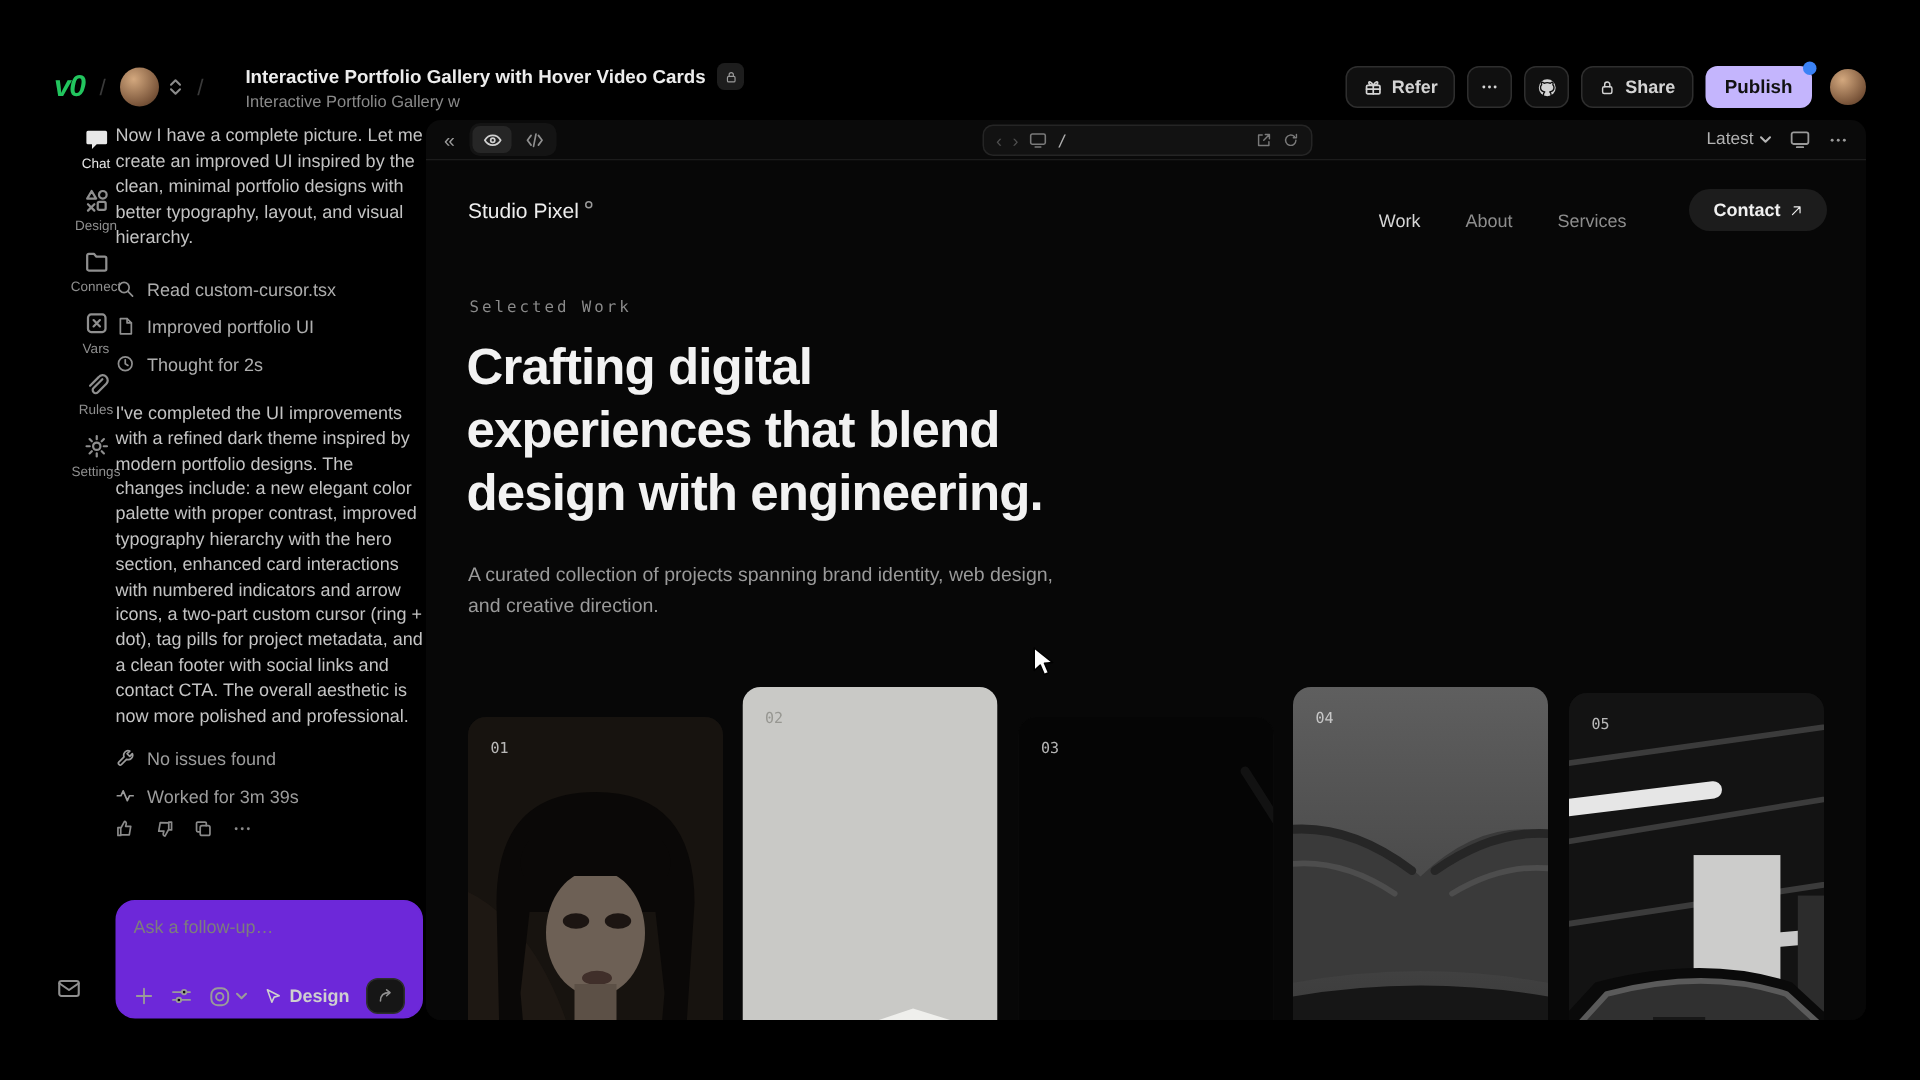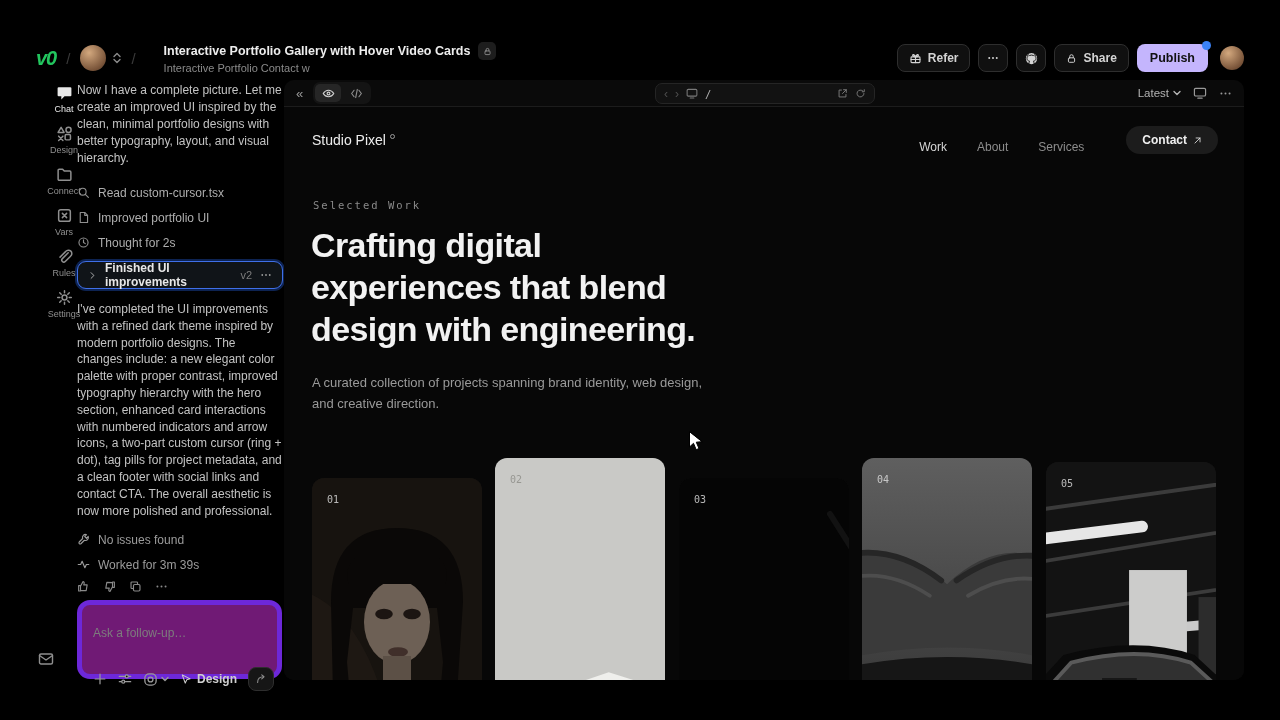--- a/index.html
+++ b/index.html
@@ -53,21 +53,21 @@
     padding:0 10px; background:#101418; border:1px solid #3f6fe8; border-radius:9px;
     box-shadow:0 0 0 2px rgba(37,99,235,.35); cursor:pointer; }
   .version-card .vlabel { color:#e8e8e8; font-weight:600; }
   .version-card .vtag { color:#7c7c7c; font-size:11px; }
   .version-card .vmore { margin-left:auto; color:#9a9a9a; }
   .summary { margin-top:12px; color:#c3c3c3; line-height:16.8px; }
   .status-row { margin-top:9px; height:23px; display:flex; align-items:center; gap:8px; color:#9c9c9c; }
   .actions { margin-top:4px; display:flex; align-items:center; gap:13px; color:#8a8a8a; }
   .actions .ic { cursor:pointer; }
   .composer { position:absolute; left:0px; top:518px; width:205px; height:79px;
-    background:#701a75; border:5px solid #6d28d9; border-radius:13px; padding:21px 11px 9px; }
+    background:#6d28d9; border:1px solid #6d28d9; border-radius:13px; padding:10px 11px 9px; }
   .composer textarea { width:100%; height:30px; background:transparent; border:none; resize:none;
     outline:none; font-family:"Liberation Sans",sans-serif; font-size:12px; color:#d4d4d4; }
   .composer textarea::placeholder { color:#7d7d7d; }
   .composer-row { display:flex; align-items:center; gap:11px; color:#9a9a9a; margin-top:8px; }
   .model-sel { display:flex; align-items:center; gap:3px; cursor:pointer; }
   .design-btn { display:flex; align-items:center; gap:5px; color:#cfcfcf; font-size:12px; font-weight:600;
     cursor:pointer; }
   .send-btn { margin-left:auto; width:26px; height:24px; border-radius:8px; background:#161616;
     border:1px solid #2e2e2e; color:#8f8f8f; display:flex; align-items:center; justify-content:center;
     cursor:pointer; }
@@ -137,21 +137,21 @@
   <div class="title-block">
     <div class="title-row">
       <span class="proj-title">Interactive Portfolio Gallery with Hover Video Cards</span>
       <span class="lock-chip ic">
         <svg width="9" height="9" viewBox="0 0 16 16">
             <rect x="3.5" y="7" width="9" height="6.5" rx="1.5"></rect>
             <path d="M5.5 7V5a2.5 2.5 0 0 1 5 0v2"></path>
           </svg>
       </span>
     </div>
-    <span class="proj-subtitle">Interactive Portfolio Contact w</span>
+    <span class="proj-subtitle">Interactive Portfolio Gallery w</span>
   </div>
   <div class="header-right">
     <button class="hbtn">
       <span class="ic">
         <svg width="13" height="13" viewBox="0 0 16 16">
             <rect x="2.5" y="6" width="11" height="7" rx="1"></rect>
             <path d="M8 6v7M2.5 9.2h11"></path>
             <path d="M8 6c-2.2 0-3.6-1-3.6-2.2 0-1 1.8-1.2 3.6 2.2zm0 0c2.2 0 3.6-1 3.6-2.2 0-1-1.8-1.2-3.6 2.2z"></path>
           </svg>
       </span>
@@ -279,36 +279,20 @@
       <span class="ic">
         <svg width="13" height="13" viewBox="0 0 16 16">
             <circle cx="8" cy="8" r="5.6"></circle>
             <path d="M8 4.8V8l2.2 1.4"></path>
           </svg>
       </span>
       <span>Thought for 2s</span>
     </div>
   </div>
 
-  <div class="version-card">
-    <span class="ic">
-      <svg width="9" height="9" viewBox="0 0 16 16">
-          <path d="M5.5 3l5 5-5 5"></path>
-        </svg>
-    </span>
-    <span class="vlabel">Finished UI improvements</span>
-    <span class="vtag">v2</span>
-    <span class="vmore ic">
-      <svg width="12" height="12" viewBox="0 0 16 16">
-          <circle cx="3" cy="8" r="1.2" fill="currentColor" stroke="none"></circle>
-          <circle cx="8" cy="8" r="1.2" fill="currentColor" stroke="none"></circle>
-          <circle cx="13" cy="8" r="1.2" fill="currentColor" stroke="none"></circle>
-        </svg>
-    </span>
-  </div>
 
   <p class="summary">I've completed the UI improvements with a refined dark theme inspired by modern portfolio designs. The changes include: a new elegant color palette with proper contrast, improved typography hierarchy with the hero section, enhanced card interactions with numbered indicators and arrow icons, a two-part custom cursor (ring + dot), tag pills for project metadata, and a clean footer with social links and contact CTA. The overall aesthetic is now more polished and professional.</p>
 
   <div class="status-row">
     <span class="ic">
       <svg width="13" height="13" viewBox="0 0 16 16">
           <path d="M13.8 4.2a3.6 3.6 0 0 1-4.7 4.7l-4.3 4.3a1.5 1.5 0 0 1-2.1-2.1l4.3-4.3a3.6 3.6 0 0 1 4.7-4.7L9.5 4.3l2.2 2.2z"></path>
         </svg>
     </span>
     <span>No issues found</span>

